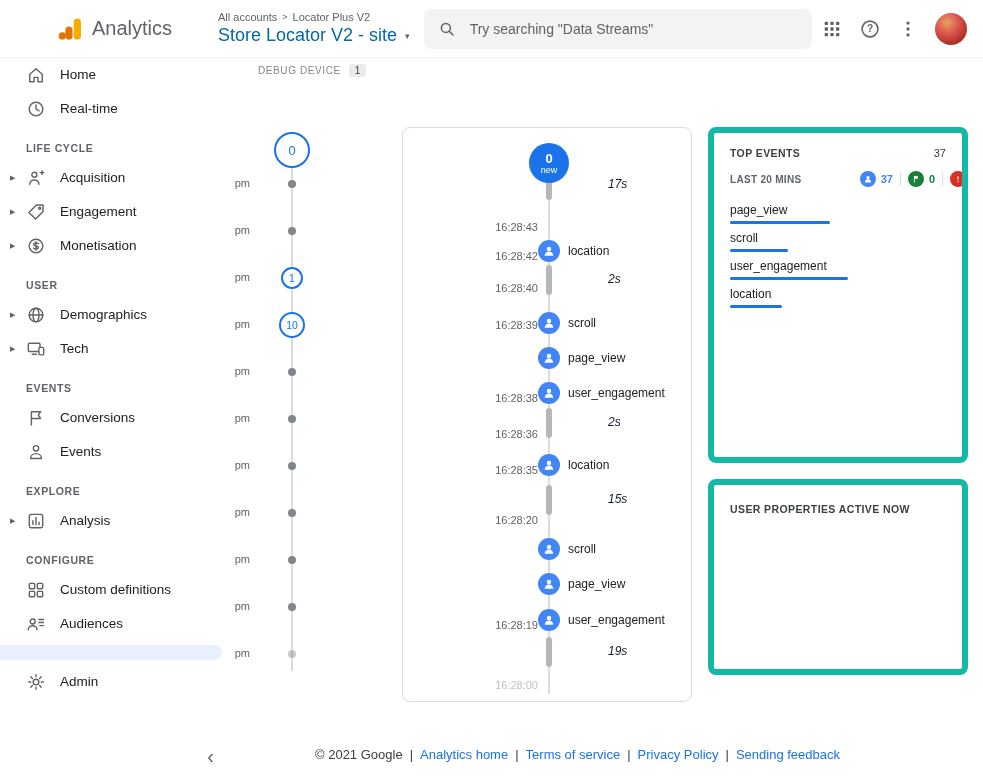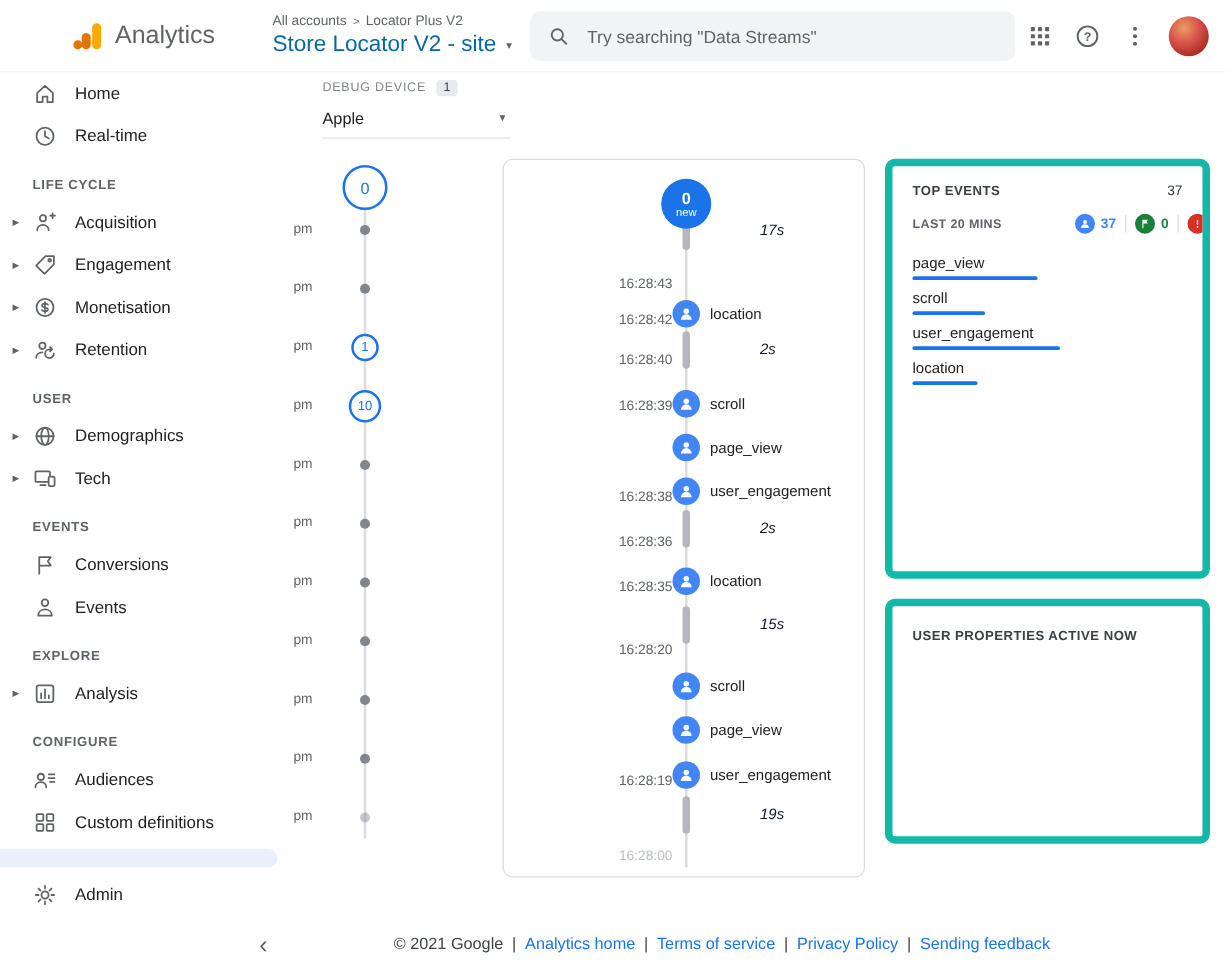--- a/index.html
+++ b/index.html
@@ -188,30 +188,20 @@
         <span class="nav-label">Engagement</span>
       </div>
       <div class="nav-item">
         <span class="nav-caret">▶</span>
         <span class="nav-icon"><svg viewBox="0 0 24 24" fill="none" stroke="#5f6368" stroke-width="1.7" stroke-linecap="round" stroke-linejoin="round" width="100%" height="100%">
             <circle cx="12" cy="12" r="8.2"></circle>
             <path d="M12 6.8v10.4M14.8 9.2c-.6-1.2-5.6-1.7-5.6.9 0 2.7 5.9 1.2 5.6 4-.3 2.2-4.8 1.9-5.8.4"></path>
           </svg></span>
         <span class="nav-label">Monetisation</span>
       </div>
-      <div class="nav-item">
-        <span class="nav-caret">▶</span>
-        <span class="nav-icon"><svg viewBox="0 0 24 24" fill="none" stroke="#5f6368" stroke-width="1.7" stroke-linecap="round" stroke-linejoin="round" width="100%" height="100%">
-            <circle cx="9.5" cy="8" r="3"></circle>
-            <path d="M3.5 19.5c0-3.2 2.7-5.2 6-5.2"></path>
-            <path d="M20.5 15.5a4.2 4.2 0 1 1-4.2-4.2h2.2"></path>
-            <path d="M16.8 9.2l2 2.1-2 2.1"></path>
-          </svg></span>
-        <span class="nav-label">Retention</span>
-      </div>
       <div class="nav-section">USER</div>
       <div class="nav-item">
         <span class="nav-caret">▶</span>
         <span class="nav-icon"><svg viewBox="0 0 24 24" fill="none" stroke="#5f6368" stroke-width="1.7" stroke-linecap="round" stroke-linejoin="round" width="100%" height="100%">
             <circle cx="12" cy="12" r="8.2"></circle>
             <ellipse cx="12" cy="12" rx="3.6" ry="8.2"></ellipse>
             <path d="M3.8 12h16.4"></path>
           </svg></span>
         <span class="nav-label">Demographics</span>
       </div>
@@ -243,60 +233,56 @@
       <div class="nav-section">EXPLORE</div>
       <div class="nav-item">
         <span class="nav-caret">▶</span>
         <span class="nav-icon"><svg viewBox="0 0 24 24" fill="none" stroke="#5f6368" stroke-width="1.7" stroke-linecap="round" stroke-linejoin="round" width="100%" height="100%">
             <rect x="4" y="4" width="16" height="16" rx="2"></rect>
             <path d="M8.3 16.2v-4.5M12 16.2V7.8M15.7 16.2v-2.7"></path>
           </svg></span>
         <span class="nav-label">Analysis</span>
       </div>
       <div class="nav-section">CONFIGURE</div>
-      <div class="nav-item">
-        <span class="nav-caret"></span>
-        <span class="nav-icon"><svg viewBox="0 0 24 24" fill="none" stroke="#5f6368" stroke-width="1.7" stroke-linecap="round" stroke-linejoin="round" width="100%" height="100%">
-            <circle cx="8" cy="9" r="3"></circle>
-            <path d="M2.8 19c0-3 2.4-5 5.2-5s5.2 2 5.2 5"></path>
-            <path d="M15.5 6.5H21M15.5 10.2H21M16.8 13.9H21"></path>
-          </svg></span>
-        <span class="nav-label">Audiences</span>
-      </div>
       <div class="nav-item">
         <span class="nav-caret"></span>
         <span class="nav-icon"><svg viewBox="0 0 24 24" fill="none" stroke="#5f6368" stroke-width="1.7" stroke-linecap="round" stroke-linejoin="round" width="100%" height="100%">
             <rect x="4" y="4" width="6.4" height="6.4" rx="1"></rect>
             <rect x="13.6" y="4" width="6.4" height="6.4" rx="1"></rect>
             <rect x="4" y="13.6" width="6.4" height="6.4" rx="1"></rect>
             <rect x="13.6" y="13.6" width="6.4" height="6.4" rx="1"></rect>
           </svg></span>
         <span class="nav-label">Custom definitions</span>
       </div>
+      <div class="nav-item">
+        <span class="nav-caret"></span>
+        <span class="nav-icon"><svg viewBox="0 0 24 24" fill="none" stroke="#5f6368" stroke-width="1.7" stroke-linecap="round" stroke-linejoin="round" width="100%" height="100%">
+            <circle cx="8" cy="9" r="3"></circle>
+            <path d="M2.8 19c0-3 2.4-5 5.2-5s5.2 2 5.2 5"></path>
+            <path d="M15.5 6.5H21M15.5 10.2H21M16.8 13.9H21"></path>
+          </svg></span>
+        <span class="nav-label">Audiences</span>
+      </div>
       <div class="nav-highlight"></div>
       <div class="nav-item">
         <span class="nav-caret"></span>
         <span class="nav-icon"><svg viewBox="0 0 24 24" fill="none" stroke="#5f6368" stroke-width="1.7" stroke-linecap="round" stroke-linejoin="round" width="100%" height="100%">
             <circle cx="12" cy="12" r="3.4"></circle>
             <path d="M12 3.2v2.6M12 18.2v2.6M3.2 12h2.6M18.2 12h2.6M5.8 5.8l1.9 1.9M16.3 16.3l1.9 1.9M5.8 18.2l1.9-1.9M16.3 7.7l1.9-1.9"></path>
           </svg></span>
         <span class="nav-label">Admin</span>
       </div>
     </div>
   <span class="collapse">‹</span>
 </div>
 
 <div class="debug-device">
   <div class="dd-label-row">
     <span class="dd-label">DEBUG DEVICE</span>
     <span class="dd-badge">1</span>
-  </div>
-  <div class="dd-select">
-    <span>Apple</span>
-    <span class="dd-caret">▼</span>
   </div>
 </div>
 
 <div class="minutes">
   <div class="min-line"></div>
   <div class="min-head">0</div>
 <span class="pm-label" style="top: 50px;">pm</span>
     <div class="minute-dot" style="top: 53px;"></div>
     <span class="pm-label" style="top: 97px;">pm</span>
     <div class="minute-dot" style="top: 100px;"></div>

